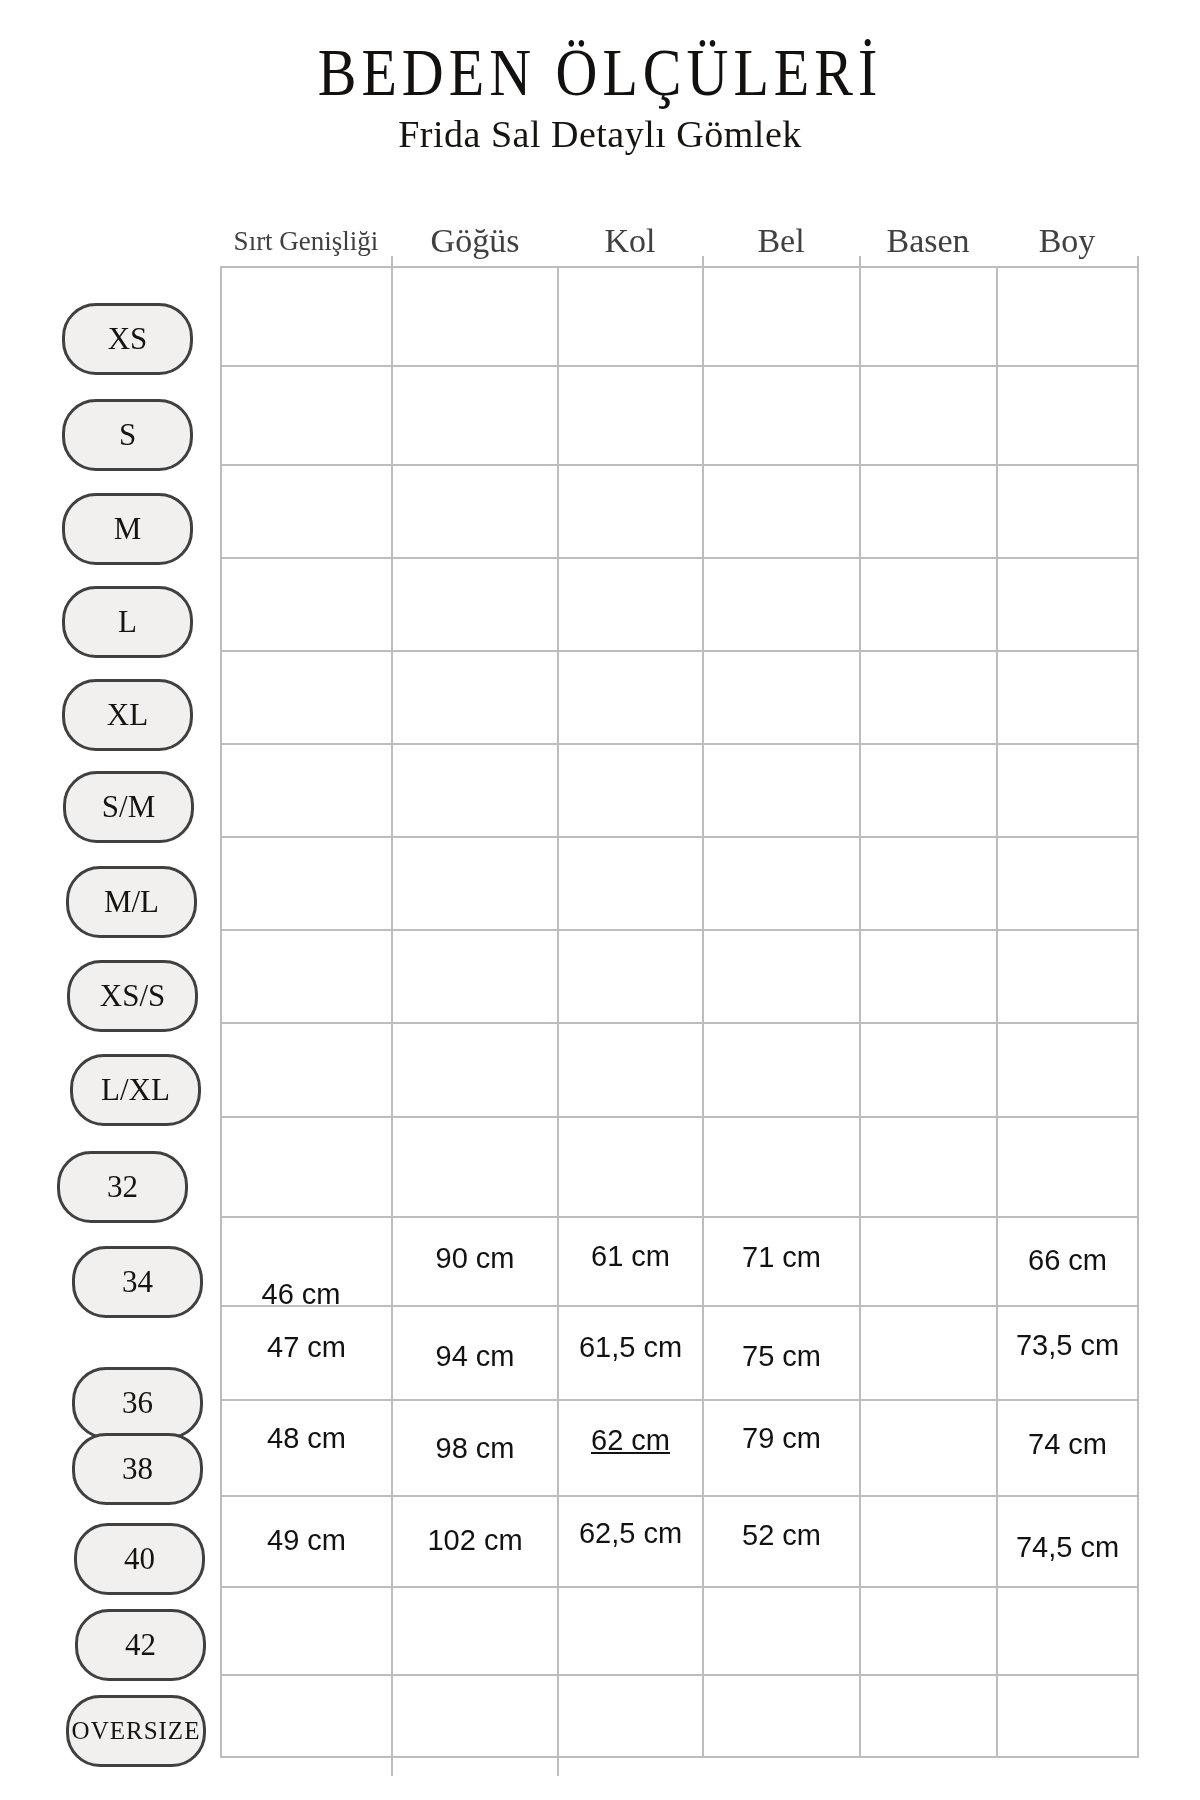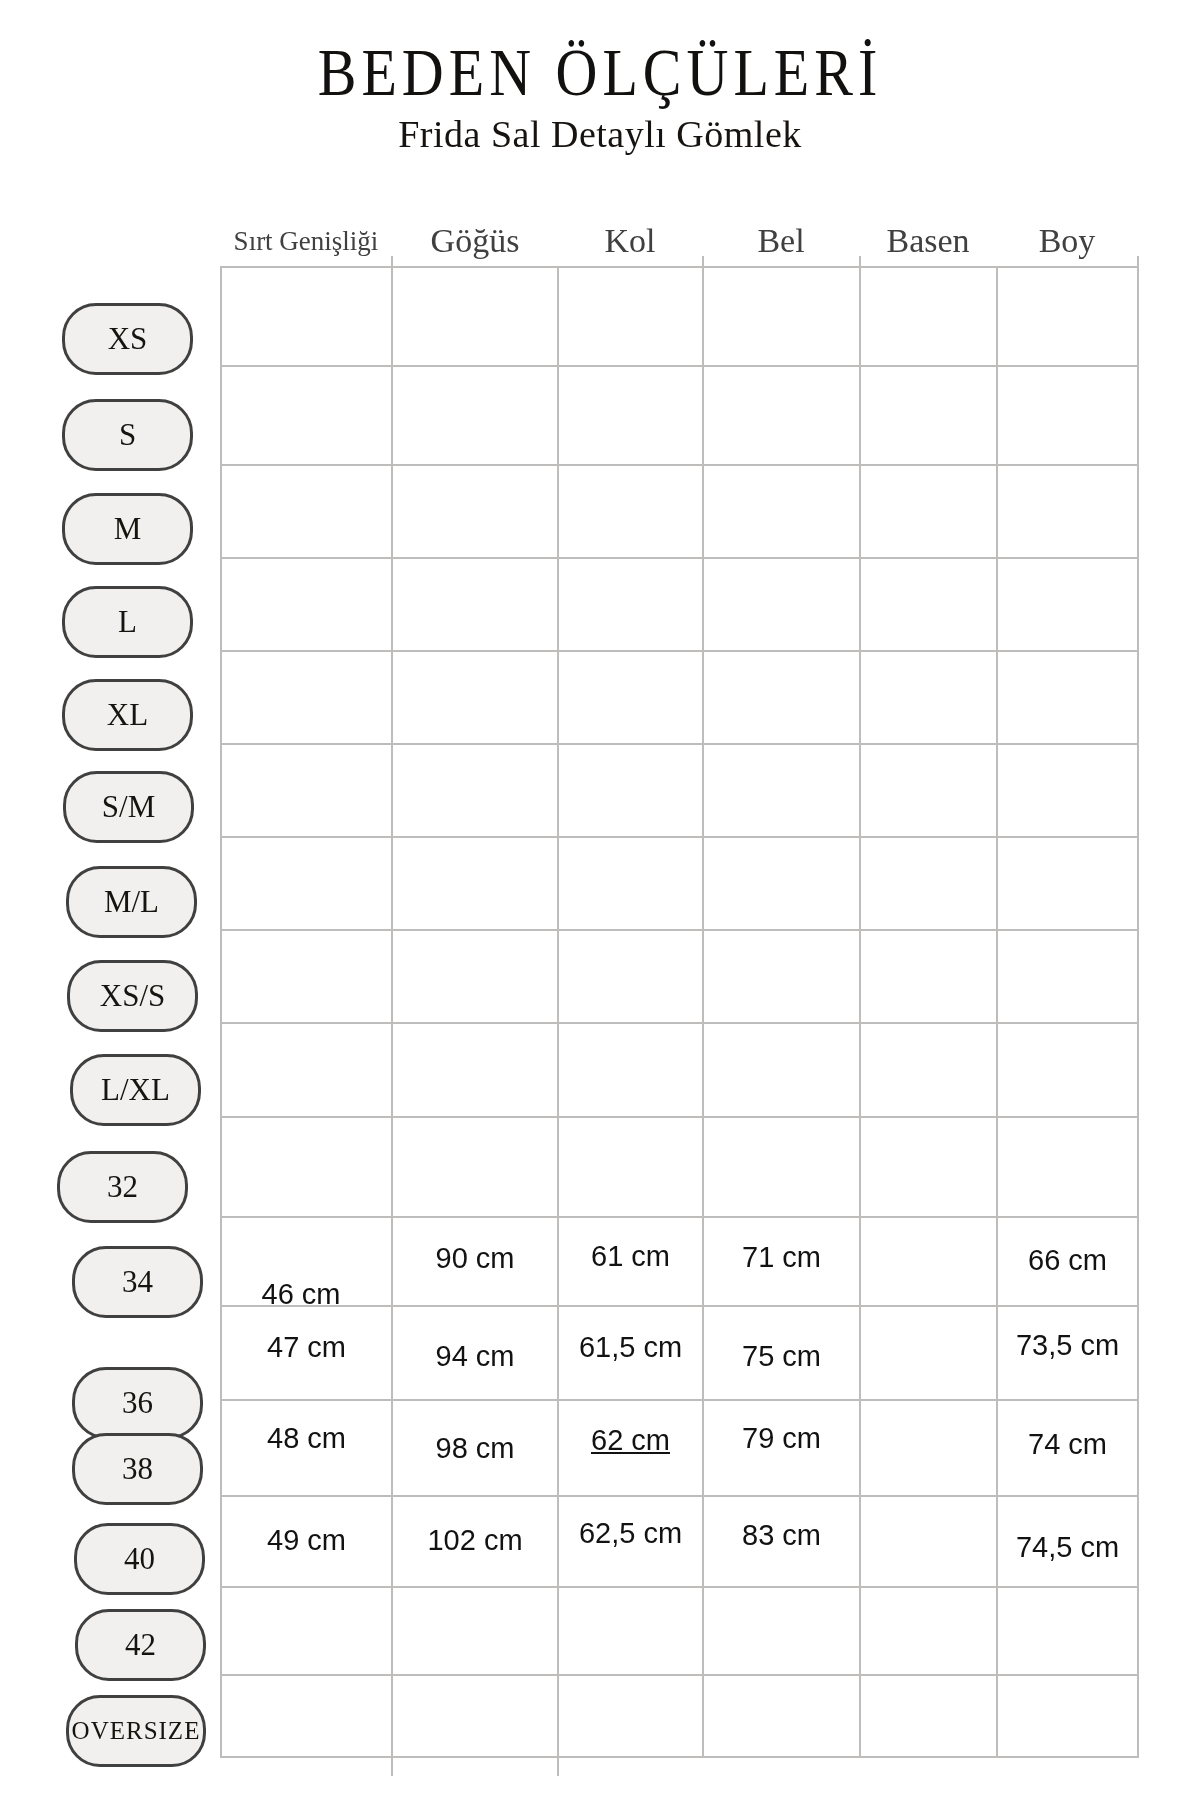--- a/index.html
+++ b/index.html
@@ -130,15 +130,15 @@
     <div class="cell" style="left: 781.5px; top: 1339px;">75 cm</div>
     <div class="cell" style="left: 1067.5px; top: 1328px;">73,5 cm</div>
     <div class="cell" style="left: 306.5px; top: 1421px;">48 cm</div>
     <div class="cell" style="left: 475px; top: 1431px;">98 cm</div>
     <div class="cell" style="left: 630.5px; top: 1423px; text-decoration: underline;">62 cm</div>
     <div class="cell" style="left: 781.5px; top: 1421px;">79 cm</div>
     <div class="cell" style="left: 1067.5px; top: 1427px;">74 cm</div>
     <div class="cell" style="left: 306.5px; top: 1522.5px;">49 cm</div>
     <div class="cell" style="left: 475px; top: 1522.5px;">102 cm</div>
     <div class="cell" style="left: 630.5px; top: 1515.5px;">62,5 cm</div>
-    <div class="cell" style="left: 781.5px; top: 1517.5px;">83 cm</div>
+    <div class="cell" style="left: 781.5px; top: 1517.5px;">52 cm</div>
     <div class="cell" style="left: 1067.5px; top: 1529.5px;">74,5 cm</div>
   </div>
 
 </body></html>

